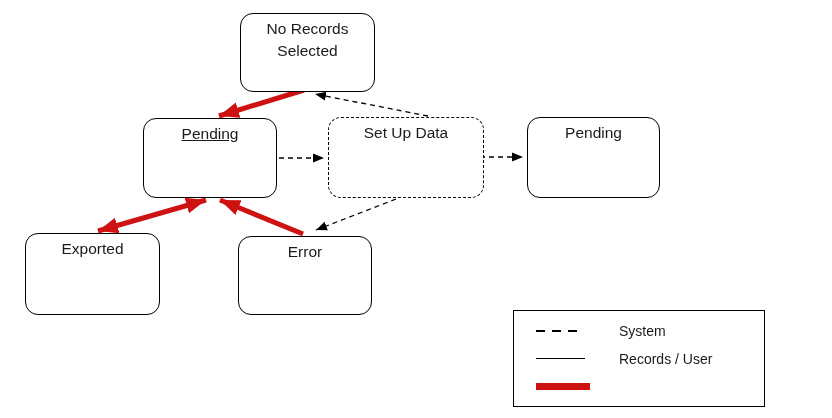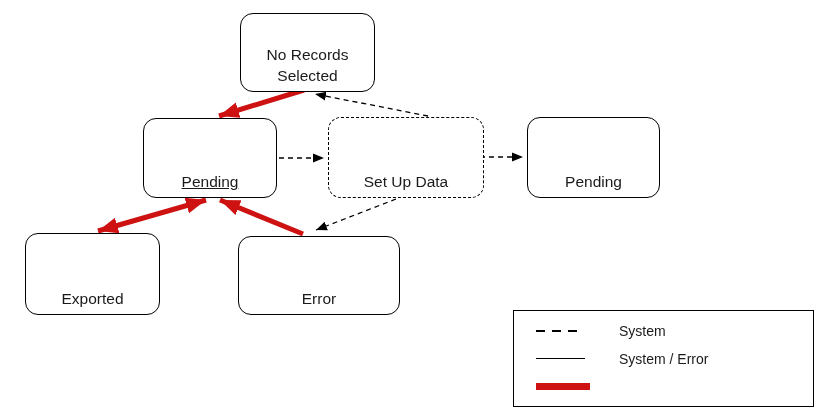--- a/index.html
+++ b/index.html
@@ -21,41 +21,41 @@
     width: 832px;
     height: 418px;
   }
   .node {
     position: absolute;
     box-sizing: border-box;
     border: 1.6px solid #000000;
     border-radius: 13px;
     background: #ffffff;
     display: flex;
-    align-items: flex-end;
+    align-items: flex-start;
     justify-content: center;
     text-align: center;
     font-size: 15.5px;
     line-height: 1.4;
     color: #1a1a1a;
     padding: 4px 12px;
   }
   .node.dashed { border-style: dashed; }
 
   #node-no-records { left: 240px; top: 13px;  width: 135px; height: 79px; }
   #node-pending    { left: 143px; top: 118px; width: 134px; height: 80px; text-decoration: underline; }
   #node-setupdata  { left: 328px; top: 117px; width: 156px; height: 81px; }
   #node-exported   { left: 527px; top: 117px; width: 133px; height: 81px; }
   #node-canceled   { left: 25px;  top: 233px; width: 135px; height: 82px; }
-  #node-error      { left: 238px; top: 236px; width: 162px; height: 79px; }
+  #node-error      { left: 238px; top: 236px; width: 134px; height: 79px; }
 
   .legend {
     position: absolute;
     left: 513px; top: 310px;
-    width: 301px; height: 97px;
+    width: 252px; height: 97px;
     box-sizing: border-box;
     border: 1.4px solid #000000;
     background: #ffffff;
     display: flex;
     flex-direction: column;
     justify-content: center;
     padding: 6px 0 6px 22px;
   }
   .legend-row {
     display: flex;
@@ -138,20 +138,20 @@
     <span>Error</span>
   </div>
 
   <div class="legend">
     <div class="legend-row">
       <div class="legend-swatch swatch-dashed"></div>
       <div class="legend-label">System</div>
     </div>
     <div class="legend-row">
       <div class="legend-swatch swatch-solid"></div>
-      <div class="legend-label">System / Error</div>
+      <div class="legend-label">Records / User</div>
     </div>
     <div class="legend-row">
       <div class="legend-swatch swatch-red" id="legend-red-swatch" style="background: rgb(206, 18, 18);"></div>
     </div>
   </div>
 
 </div>
 
 </body></html>

